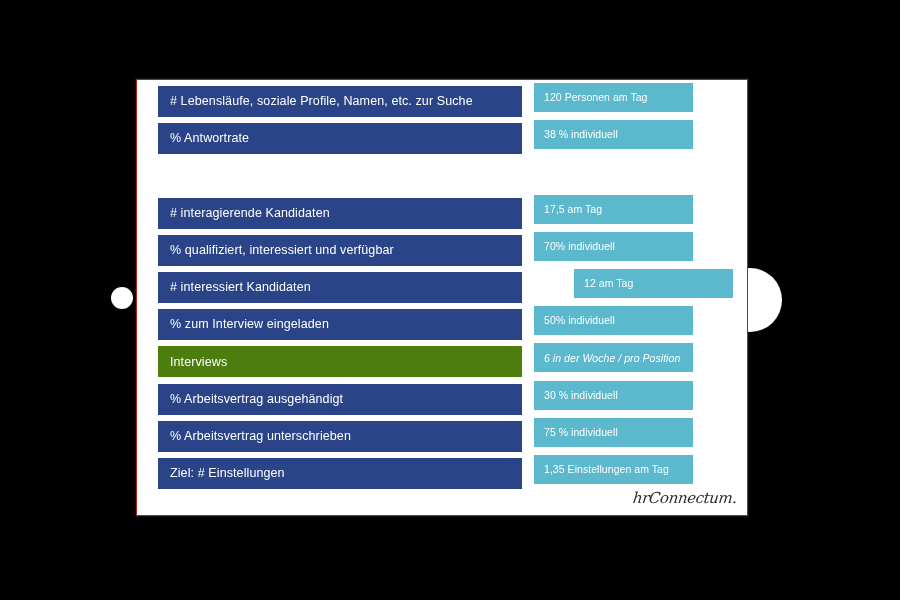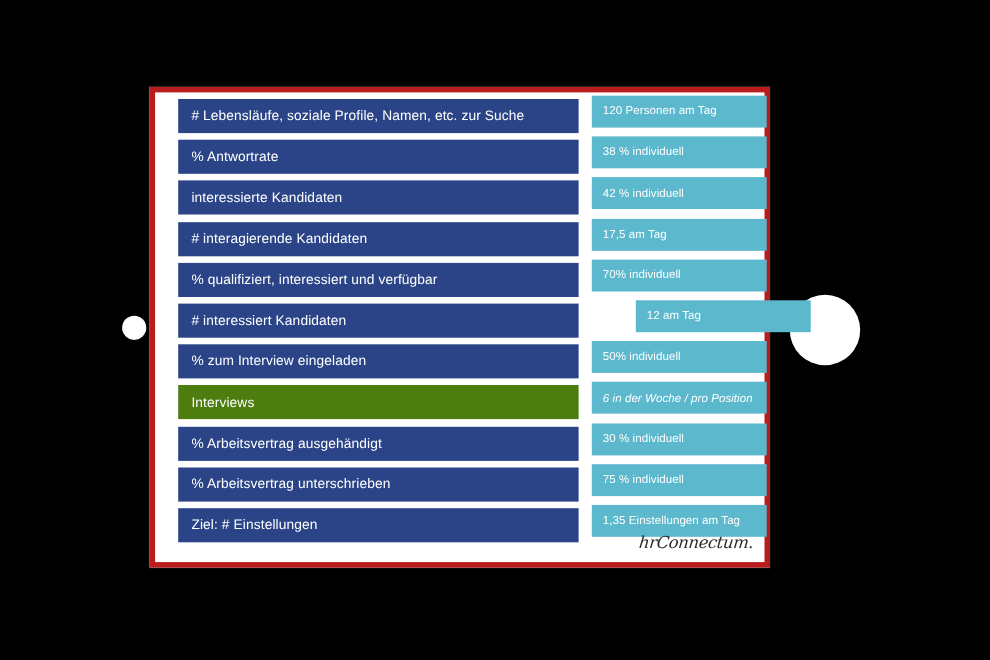--- a/index.html
+++ b/index.html
@@ -41,24 +41,24 @@
     top: 268px;
     width: 64px;
     height: 64px;
   }
 
   
   #slide-panel {
     position: absolute;
     left: 136px;
     top: 79px;
-    width: 564px;
+    width: 612px;
     height: 437px;
     background: #ffffff;
-    border: 5px solid #b91c1c;
+    border: 1px solid #b91c1c;
     box-sizing: border-box;
     box-shadow: 0 0 0 1px rgba(255,255,255,0.06);
   }
 
   #funnel-rows {
     position: absolute;
     left: 0;
     top: 0;
     width: 100%;
     height: 100%;
@@ -147,28 +147,20 @@
           </div>
         </div>
         <div class="funnel-row" style="top: 43.2px;">
           <div class="stage-bar" style="background: rgb(42, 68, 135);">
             <span class="stage-label">% Antwortrate</span>
           </div>
           <div class="metric-bar" style="background: rgb(91, 184, 205);">
             <span class="metric-label">38 % individuell</span>
           </div>
         </div>
-        <div class="funnel-row" style="top: 80.4px;">
-          <div class="stage-bar" style="background: rgb(42, 68, 135);">
-            <span class="stage-label">interessierte Kandidaten</span>
-          </div>
-          <div class="metric-bar" style="background: rgb(91, 184, 205);">
-            <span class="metric-label">42 % individuell</span>
-          </div>
-        </div>
         <div class="funnel-row" style="top: 117.6px;">
           <div class="stage-bar" style="background: rgb(42, 68, 135);">
             <span class="stage-label"># interagierende Kandidaten</span>
           </div>
           <div class="metric-bar" style="background: rgb(91, 184, 205);">
             <span class="metric-label">17,5 am Tag</span>
           </div>
         </div>
         <div class="funnel-row" style="top: 154.8px;">
           <div class="stage-bar" style="background: rgb(42, 68, 135);">

